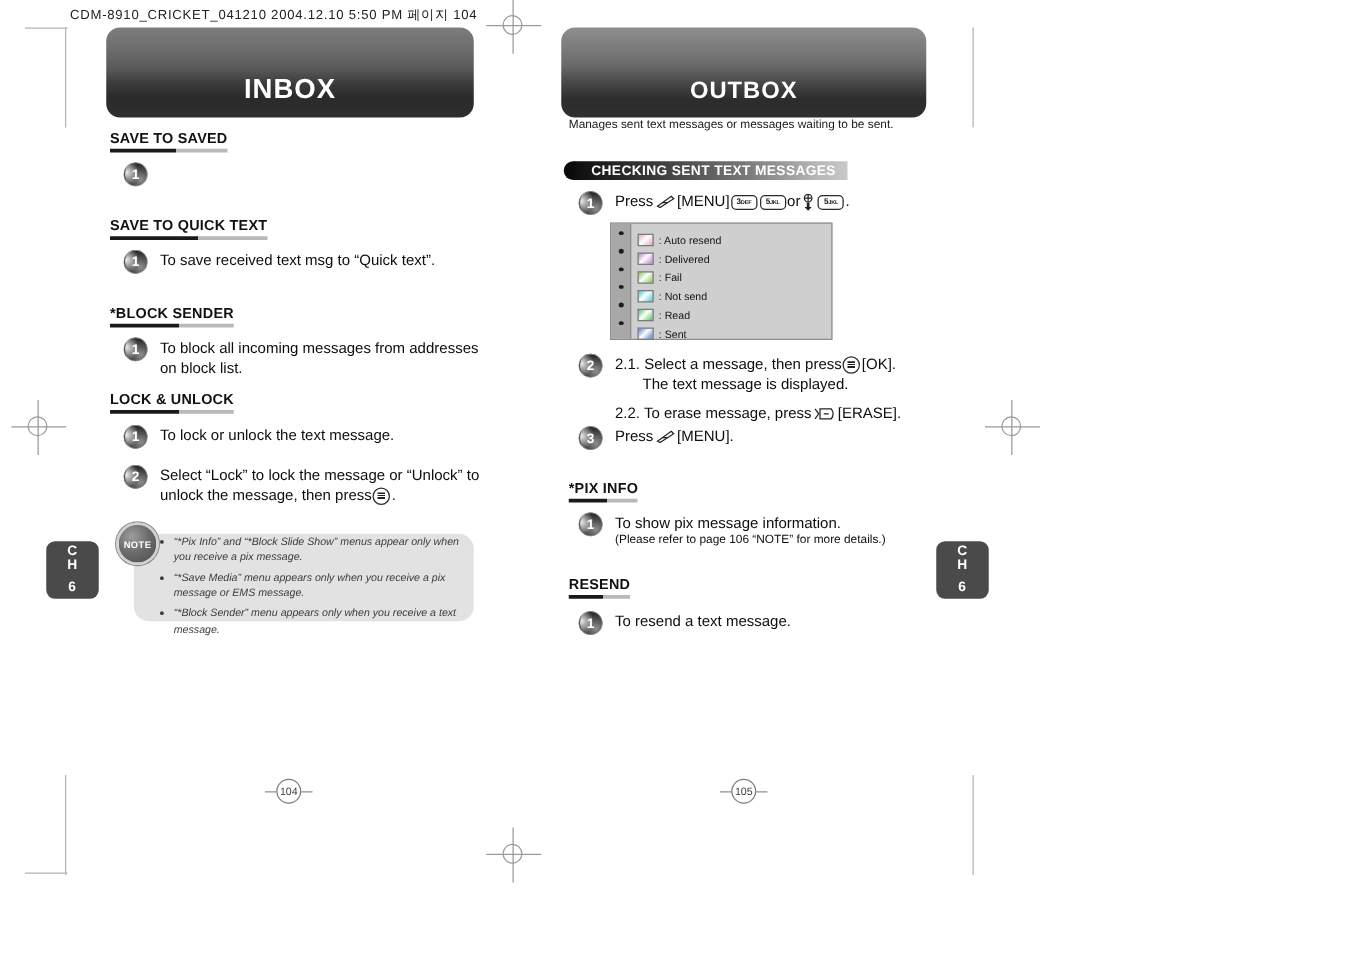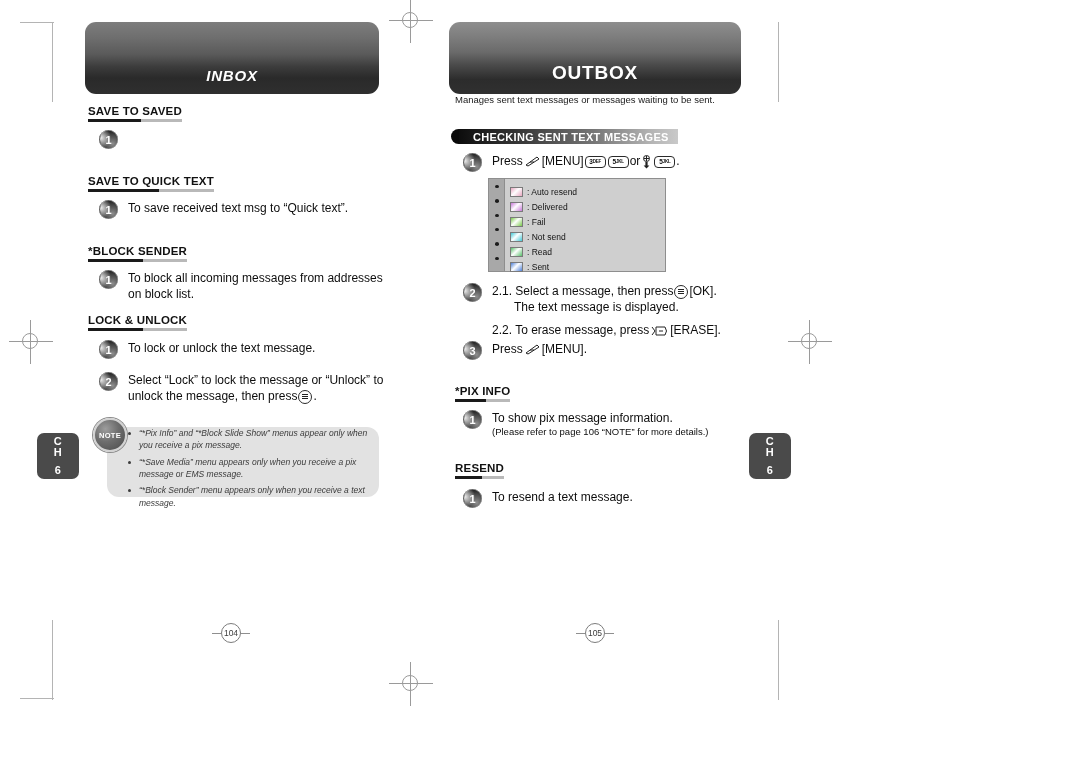--- a/index.html
+++ b/index.html
@@ -89,26 +89,25 @@
     justify-content: center;
     letter-spacing: 0.8px;
     box-sizing: border-box;
   }
   .banner-inbox {
     position: absolute;
     left: 85px;
     top: 22px;
     width: 294px;
     height: 72px;
-    font-size: 15px;
+    font-size: 22px;
     padding-bottom: 10px;
     background: linear-gradient(to bottom,
        #7d7d7d 0%, #6e6e6e 22%, #5a5a5a 45%,
        #3c3c3c 62%, #2a2a2a 78%, #2f2f2f 100%);
-    font-style: italic;
   }
   .banner-outbox {
     position: absolute;
     left: 449px;
     top: 22px;
     width: 292px;
     height: 72px;
     font-size: 19px;
     padding-bottom: 10px;
     background: linear-gradient(to bottom,
@@ -387,20 +386,21 @@
     <div class="vl"></div>
       <div class="hl"></div>
       <div class="ring"></div>
   </div>
   <div class="reg" style="left:389px; top:662px;">
     <div class="vl"></div>
       <div class="hl"></div>
       <div class="ring"></div>
   </div>
 
+  <div class="filehead">CDM-8910_CRICKET_041210  2004.12.10 5:50 PM 페이지 104</div>
 
   <div class="chtab" style="left:37px; top:433px;">
     <div>C</div>
     <div>H</div>
     <div class="num">6</div>
   </div>
   <div class="chtab" style="left:749px; top:433px;">
     <div>C</div>
     <div>H</div>
     <div class="num">6</div>

